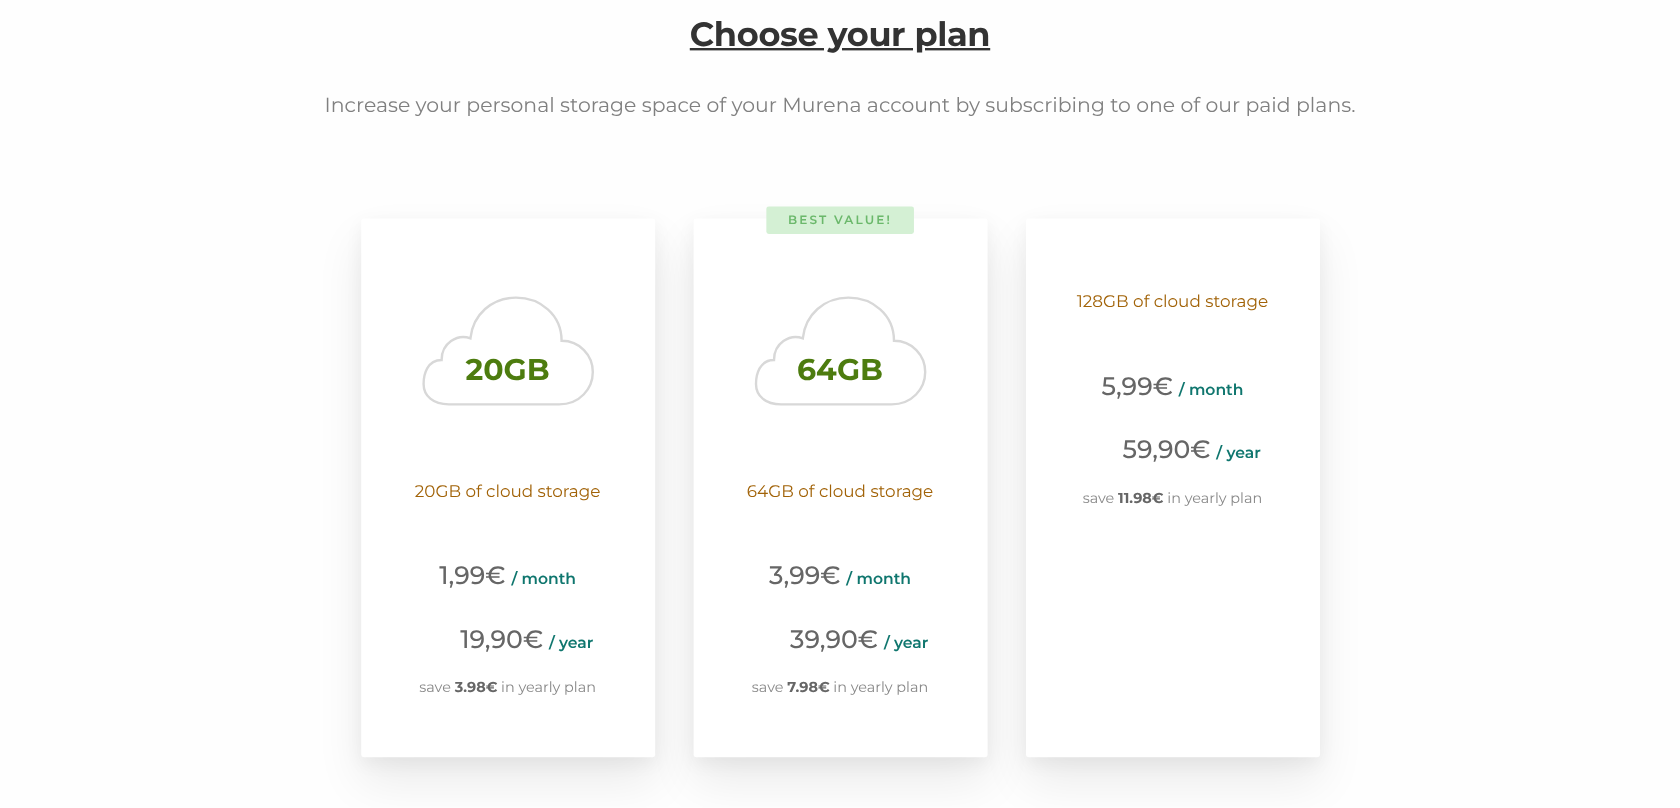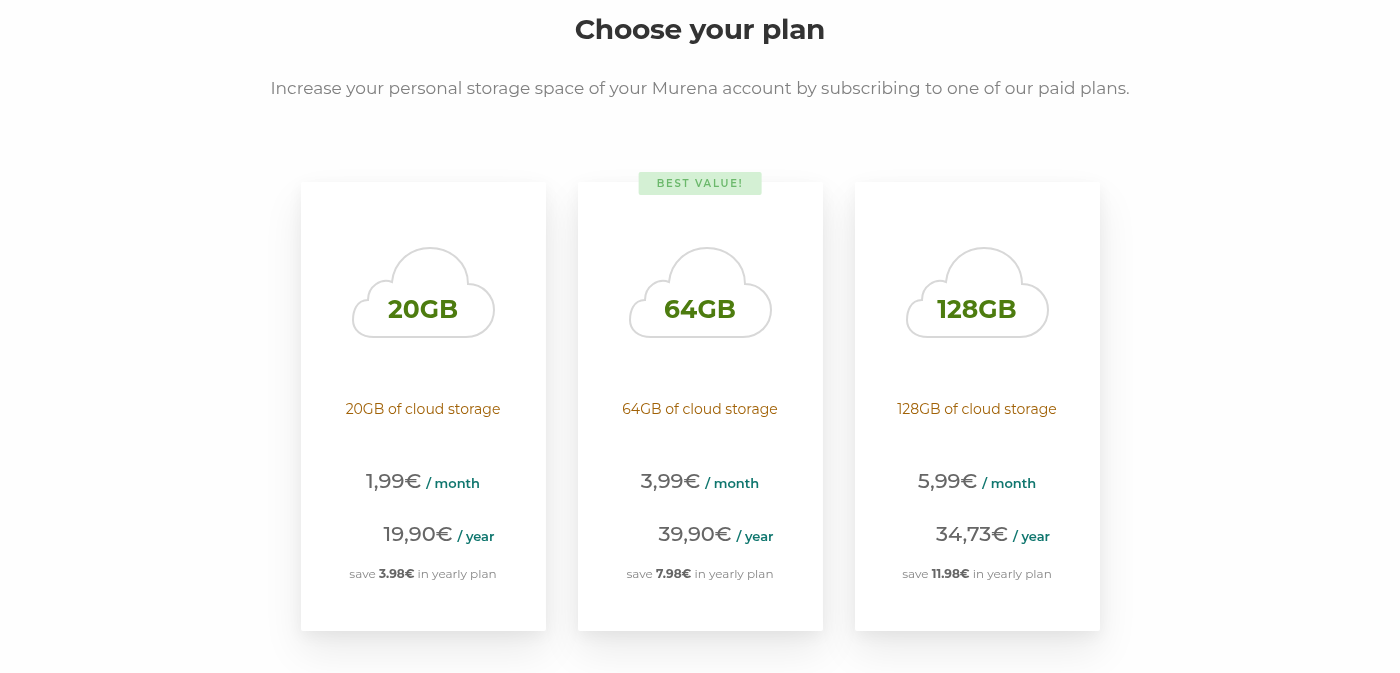--- a/index.html
+++ b/index.html
@@ -21,20 +21,21 @@
       align-items: center;
       padding-top: 12px;
     }
     .heading {
       font-size: 28px;
       font-weight: 700;
       color: #333333;
       text-align: center;
       letter-spacing: -0.3px;
       margin-bottom: 32px;
+      text-decoration: underline;
     }
     .subheading {
       font-size: 17px;
       color: #808080;
       text-align: right;
       font-weight: 400;
       margin-bottom: 84px;
     }
     .plans {
       display: flex;
@@ -174,33 +175,27 @@
       <div class="price-row">
         <span class="price-amount">39,90€</span>
         <span class="price-period">/ year</span>
       </div>
       <p class="save-row">
         <span>save </span><strong>7.98€</strong><span> in yearly plan</span>
       </p>
     </div>
 
     <div class="plan-card">
-      <div class="cloud-wrap">
-        <svg class="cloud-icon" viewBox="0 0 155 108">
-          <path d="M 120 95 C 137 95 148 82 148 68 C 148 54 137 42 122 42 C 122 20 104 6 84 6 C 64 6 48 20 46 40 C 35 36 22 44 22 58 C 10 58 7 70 7 78 C 7 88 15 95 28 95 Z" fill="none" stroke="#d8d8d8" stroke-width="2"></path>
-        </svg>
-        <span class="plan-size">128GB</span>
-      </div>
       <p class="plan-desc">128GB of cloud storage</p>
       <div class="price-row">
         <span class="price-amount">5,99€</span>
         <span class="price-period">/ month</span>
       </div>
       <div class="price-row">
-        <span class="price-amount">34,73€</span>
+        <span class="price-amount">59,90€</span>
         <span class="price-period">/ year</span>
       </div>
       <p class="save-row">
         <span>save </span><strong>11.98€</strong><span> in yearly plan</span>
       </p>
     </div>
 
   </div>
 </div>
 

